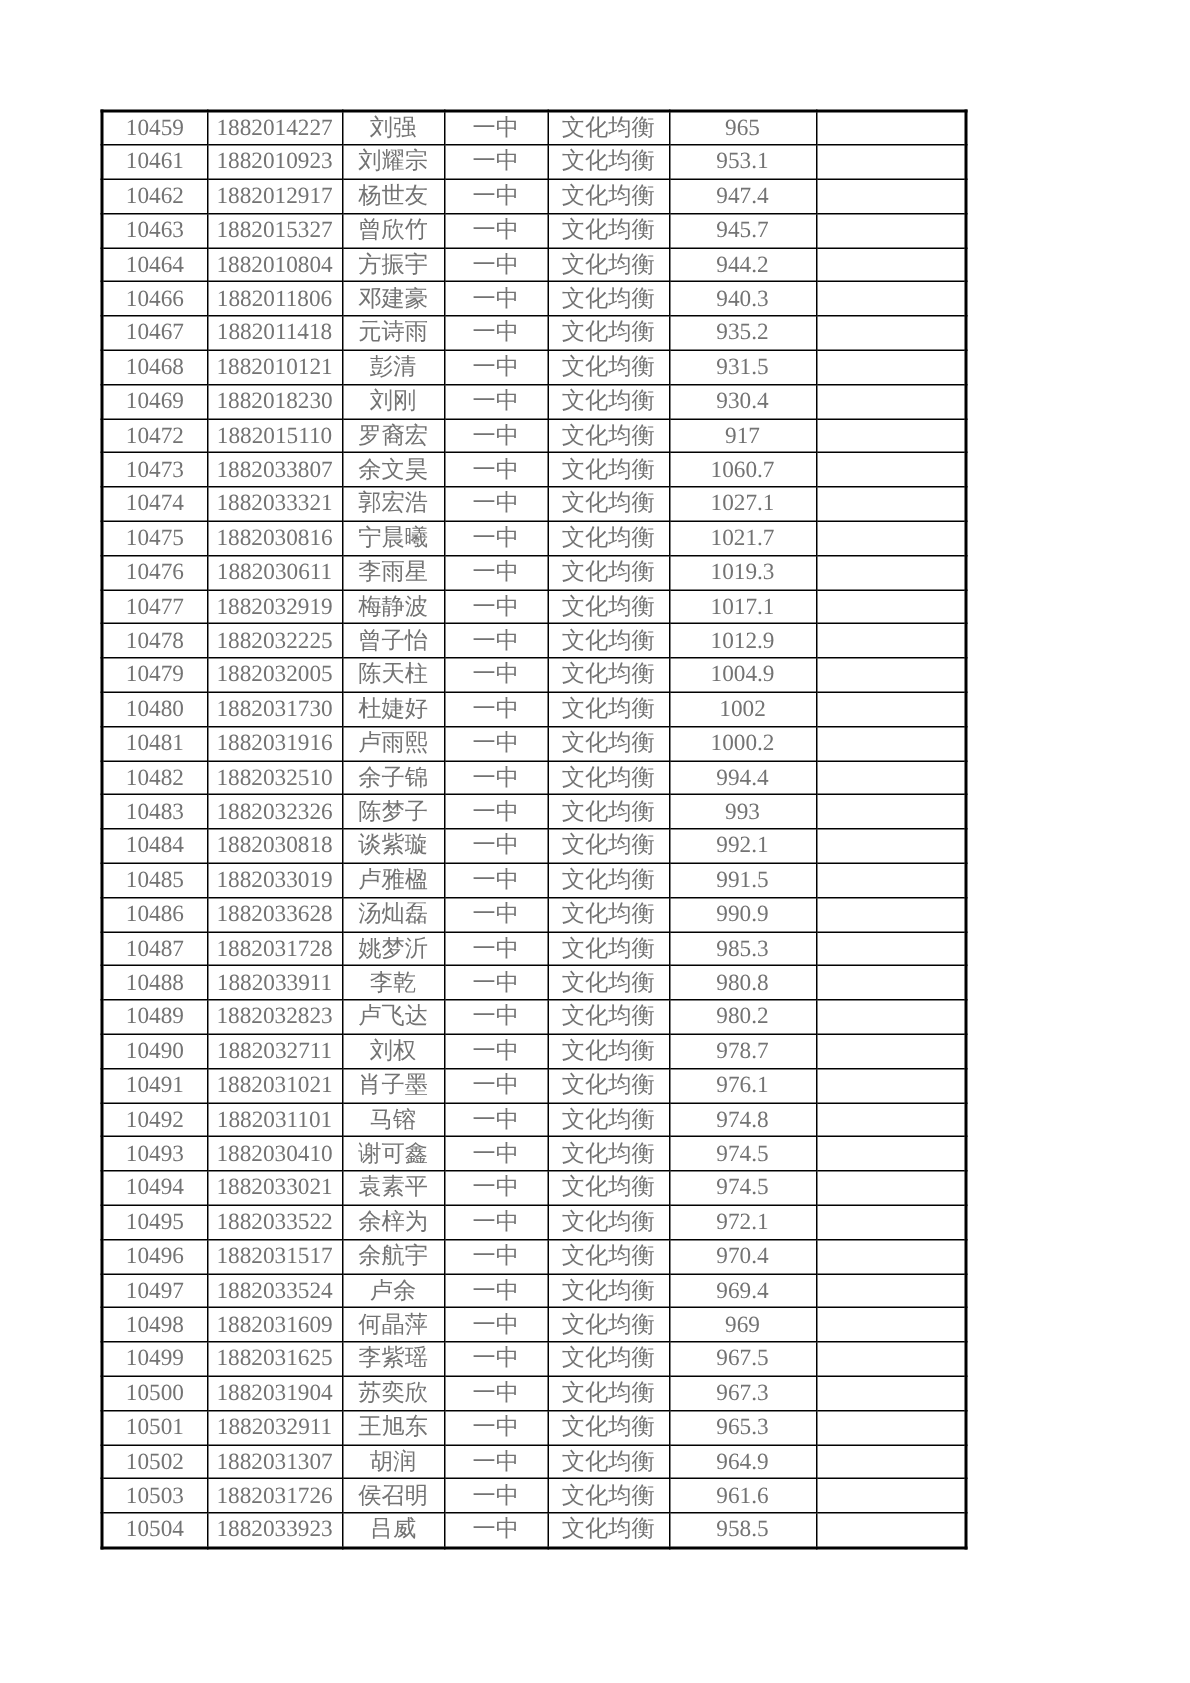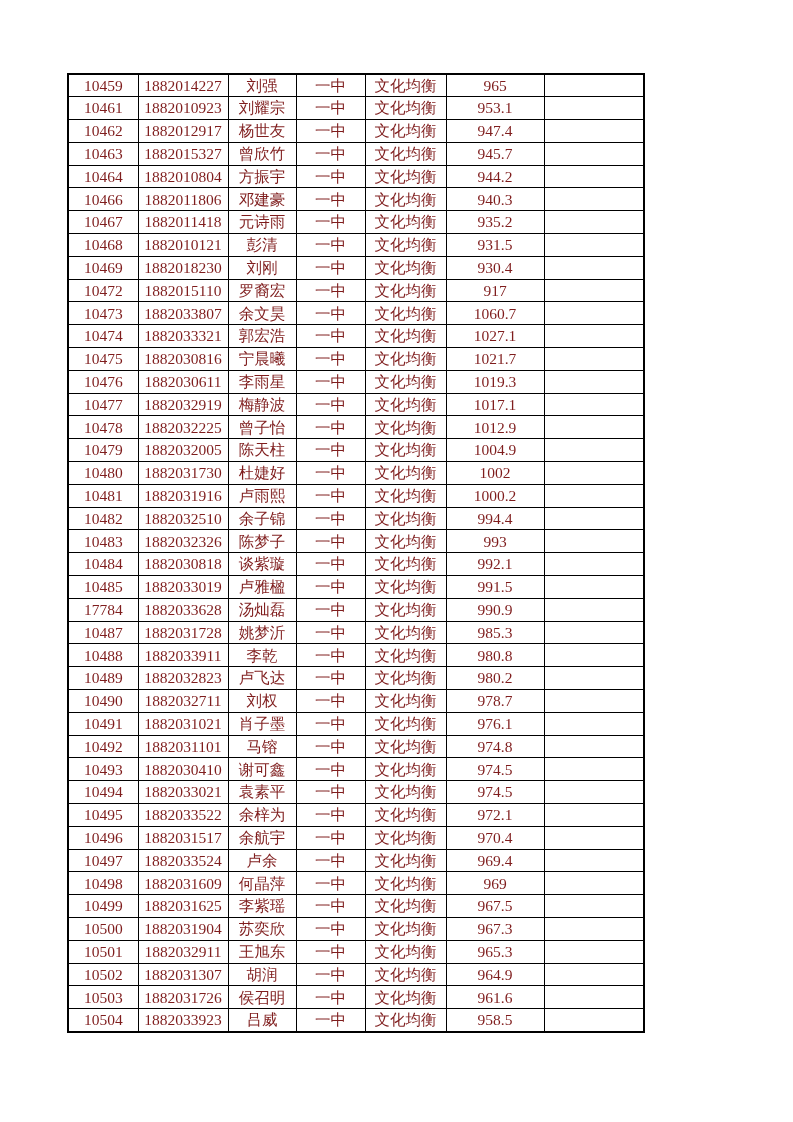--- a/index.html
+++ b/index.html
@@ -7,21 +7,21 @@
     padding: 0;
     background: #ffffff;
   }
   .page {
     position: relative;
     width: 793px;
     height: 1122px;
     background: #ffffff;
     overflow: hidden;
     font-family: "Liberation Serif", "DejaVu Serif", serif;
-    color: #7f1d1d;
+    color: #737373;
   }
   table.records {
     position: absolute;
     left: 67px;
     top: 73px;
     width: 576px;
     height: 960px;
     border-collapse: collapse;
     table-layout: fixed;
     border: 2px solid #000000;
@@ -264,21 +264,21 @@
         <tr>
           <td class="c0">10485</td>
           <td class="c1">1882033019</td>
           <td class="c2">卢雅楹</td>
           <td class="c3">一中</td>
           <td class="c4">文化均衡</td>
           <td class="c5">991.5</td>
           <td class="c6"></td>
         </tr>
         <tr>
-          <td class="c0">17784</td>
+          <td class="c0">10486</td>
           <td class="c1">1882033628</td>
           <td class="c2">汤灿磊</td>
           <td class="c3">一中</td>
           <td class="c4">文化均衡</td>
           <td class="c5">990.9</td>
           <td class="c6"></td>
         </tr>
         <tr>
           <td class="c0">10487</td>
           <td class="c1">1882031728</td>

